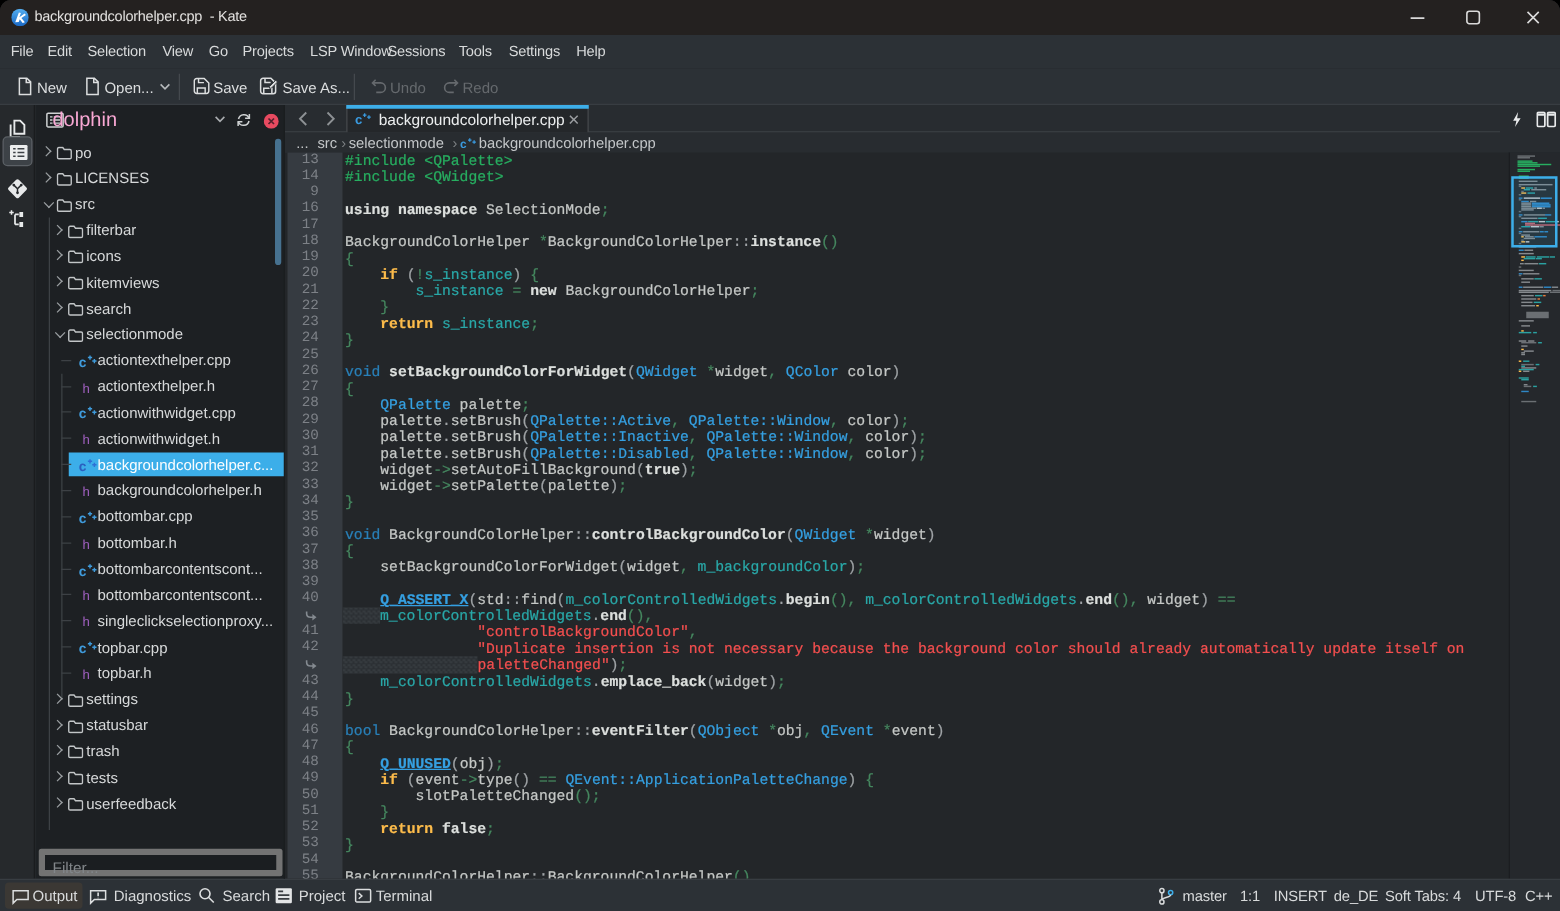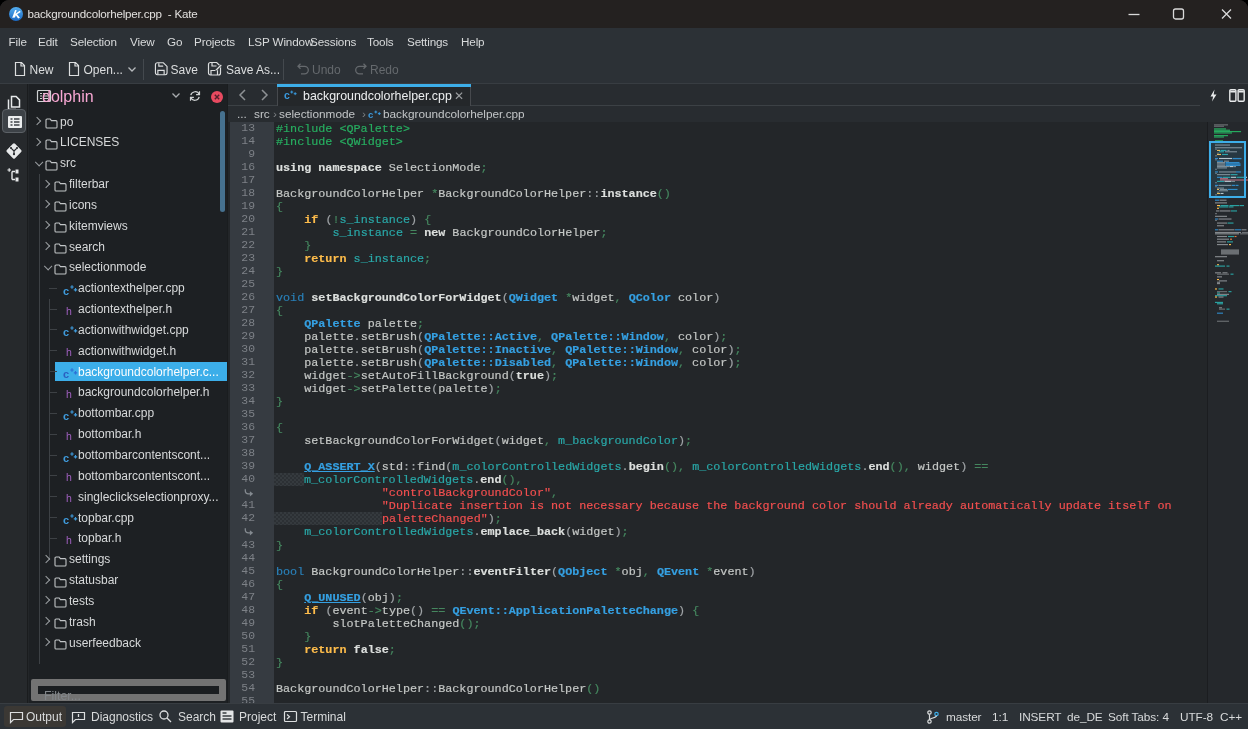--- a/index.html
+++ b/index.html
@@ -41,21 +41,21 @@
 .trow.sel::before { content:''; position:absolute; left:26px; right:-14px; top:1px; bottom:1px; background:#3caee9; }
 .trow .tlabel { position:absolute; top:3.5px; font-size:12px; color:#d7d9da; white-space:nowrap; }
 .trow.sel .tlabel { color:#fbfdfe; z-index:2; }
 .trow .ticon { position:absolute; top:4px; z-index:2; }
 .chv { position:absolute; top:7px; width:6px; height:6px; border-right:1.4px solid #9b9fa2;
   border-bottom:1.4px solid #9b9fa2; transform:rotate(-45deg); z-index:2;}
 .chv.exp { transform:rotate(45deg) translate(1px,-2px); }
 .vline { position:absolute; width:1px; background:#3d4145; }
 .tick { position:absolute; height:1px; background:#3d4145; }
 .pfilter { position:absolute; left:2px; top:595px; width:195px; height:22px; background:#1b1e21;
-  border:7px solid #737373; border-radius:2px; }
+  border:5px solid #737373; border-radius:2px; }
 .pfilter i { position:absolute; left:6px; top:3px; font-size:12.3px; color:#82868a; }
 .pscroll { position:absolute; left:191px; top:27px; width:5px; height:101px; background:#46718f; border-radius:2.5px; }
 
 
 .ezone { position:absolute; left:228px; top:0; width:1020px; height:619px; background:#282c30; }
 .tabbar { position:absolute; left:0; top:0; width:1020px; height:22px; }
 .tabline { position:absolute; left:0; top:21px; width:972px; height:1px; background:#3c4145; }
 .tab { position:absolute; left:49px; top:1px; width:194px; height:21px; background:#24272a;
   border-left:1px solid #46494d; border-right:1px solid #46494d; }
 .tab::before { content:''; position:absolute; left:-1px; top:-1px; right:-1px; height:3px; background:#3daee9; }
@@ -71,21 +71,21 @@
   text-align:right; padding-right:19px; line-height:13.02px; position:relative; }
 .gutter .wa { position:absolute; right:20px; top:2px; }
 .codewrap { position:absolute; left:46px; top:0; width:933px; height:581px; overflow:hidden; }
 .code { position:absolute; left:0px; top:0; }
 .cl { height:13.02px; line-height:13.02px; white-space:pre;
   font:11.75px "Liberation Mono", monospace; color:#c5c8c6; -webkit-text-stroke:0.18px currentColor; }
 .cl .n  { color:#c5c8c6; }
 .cl .kw { color:#dcdfdd; font-weight:bold; }
 .cl .cf { color:#fdbc4b; font-weight:bold; }
 .cl .ty { color:#2980b9; }
-.cl .qt { color:#35a0e2; font-weight:bold;text-align:center; }
+.cl .qt { color:#35a0e2; font-weight:normal;text-align:center; }
 .cl .mc { color:#35a0e2; font-weight:bold; text-decoration:underline; }
 .cl .pp { color:#27ae60; }
 .cl .st { color:#f44f4f; }
 .cl .vr { color:#29a8a8; }
 .cl .p  { color:#9fa3a6; }
 .cl .sy { color:#45875f; }
 .cl .dm { color:#45875f; }
 .cl .wb { display:inline-block; height:13.02px; vertical-align:top; margin-left:-2px;
   background:repeating-conic-gradient(#353a3e 0% 25%, #2c3034 0% 50%); background-size:4px 4px; }
 .cl { padding-left:2px; }
@@ -398,28 +398,28 @@
             <i class="ticon" style="left:25px"><svg class="fico" width="13" height="11" viewBox="0 0 13 11">
                 <path d="M1 2.2C1 1.6 1.4 1 2.1 1h3.1l1.2 1.6h4.5c.6 0 1.1.5 1.1 1.1v5.2c0 .6-.5 1.1-1.1 1.1H2.1C1.5 10 1 9.5 1 8.9Z" fill="none" stroke="#c2c5c7" stroke-width="1.1"></path>
               </svg></i>
             <i class="tlabel" style="left:40px">statusbar</i>
           </div>
 <div class="trow">
             <i class="chv" style="left:14px"></i>
             <i class="ticon" style="left:25px"><svg class="fico" width="13" height="11" viewBox="0 0 13 11">
                 <path d="M1 2.2C1 1.6 1.4 1 2.1 1h3.1l1.2 1.6h4.5c.6 0 1.1.5 1.1 1.1v5.2c0 .6-.5 1.1-1.1 1.1H2.1C1.5 10 1 9.5 1 8.9Z" fill="none" stroke="#c2c5c7" stroke-width="1.1"></path>
               </svg></i>
+            <i class="tlabel" style="left:40px">trash</i>
+          </div>
+<div class="trow">
+            <i class="chv" style="left:14px"></i>
+            <i class="ticon" style="left:25px"><svg class="fico" width="13" height="11" viewBox="0 0 13 11">
+                <path d="M1 2.2C1 1.6 1.4 1 2.1 1h3.1l1.2 1.6h4.5c.6 0 1.1.5 1.1 1.1v5.2c0 .6-.5 1.1-1.1 1.1H2.1C1.5 10 1 9.5 1 8.9Z" fill="none" stroke="#c2c5c7" stroke-width="1.1"></path>
+              </svg></i>
             <i class="tlabel" style="left:40px">tests</i>
-          </div>
-<div class="trow">
-            <i class="chv" style="left:14px"></i>
-            <i class="ticon" style="left:25px"><svg class="fico" width="13" height="11" viewBox="0 0 13 11">
-                <path d="M1 2.2C1 1.6 1.4 1 2.1 1h3.1l1.2 1.6h4.5c.6 0 1.1.5 1.1 1.1v5.2c0 .6-.5 1.1-1.1 1.1H2.1C1.5 10 1 9.5 1 8.9Z" fill="none" stroke="#c2c5c7" stroke-width="1.1"></path>
-              </svg></i>
-            <i class="tlabel" style="left:40px">trash</i>
           </div>
 <div class="trow">
             <i class="chv" style="left:14px"></i>
             <i class="ticon" style="left:25px"><svg class="fico" width="13" height="11" viewBox="0 0 13 11">
                 <path d="M1 2.2C1 1.6 1.4 1 2.1 1h3.1l1.2 1.6h4.5c.6 0 1.1.5 1.1 1.1v5.2c0 .6-.5 1.1-1.1 1.1H2.1C1.5 10 1 9.5 1 8.9Z" fill="none" stroke="#c2c5c7" stroke-width="1.1"></path>
               </svg></i>
             <i class="tlabel" style="left:40px">userfeedback</i>
           </div>
       </div>
       <div class="pfilter">
@@ -542,20 +542,21 @@
 <div class="cl"><i class="ty">void</i><i class="n"> </i><i class="kw">setBackgroundColorForWidget</i><i class="p">(</i><i class="qt">QWidget</i><i class="n"> </i><i class="sy">*</i><i class="n">widget</i><i class="sy">,</i><i class="n"> </i><i class="qt">QColor</i><i class="n"> color</i><i class="p">)</i></div>
 <div class="cl"><i class="dm">{</i></div>
 <div class="cl"><i class="n">    </i><i class="qt">QPalette</i><i class="n"> palette</i><i class="sy">;</i></div>
 <div class="cl"><i class="n">    palette</i><i class="p">.</i><i class="n">setBrush</i><i class="p">(</i><i class="qt">QPalette::Active</i><i class="sy">,</i><i class="n"> </i><i class="qt">QPalette::Window</i><i class="sy">,</i><i class="n"> color</i><i class="p">)</i><i class="sy">;</i></div>
 <div class="cl"><i class="n">    palette</i><i class="p">.</i><i class="n">setBrush</i><i class="p">(</i><i class="qt">QPalette::Inactive</i><i class="sy">,</i><i class="n"> </i><i class="qt">QPalette::Window</i><i class="sy">,</i><i class="n"> color</i><i class="p">)</i><i class="sy">;</i></div>
 <div class="cl"><i class="n">    palette</i><i class="p">.</i><i class="n">setBrush</i><i class="p">(</i><i class="qt">QPalette::Disabled</i><i class="sy">,</i><i class="n"> </i><i class="qt">QPalette::Window</i><i class="sy">,</i><i class="n"> color</i><i class="p">)</i><i class="sy">;</i></div>
 <div class="cl"><i class="n">    widget</i><i class="sy">-&gt;</i><i class="n">setAutoFillBackground</i><i class="p">(</i><i class="kw">true</i><i class="p">)</i><i class="sy">;</i></div>
 <div class="cl"><i class="n">    widget</i><i class="sy">-&gt;</i><i class="n">setPalette</i><i class="p">(</i><i class="n">palette</i><i class="p">)</i><i class="sy">;</i></div>
 <div class="cl"><i class="dm">}</i></div>
 <div class="cl"></div>
+<div class="cl"><i class="ty">void</i><i class="n"> BackgroundColorHelper</i><i class="p">::</i><i class="kw">controlBackgroundColor</i><i class="p">(</i><i class="qt">QWidget</i><i class="n"> </i><i class="sy">*</i><i class="n">widget</i><i class="p">)</i></div>
 <div class="cl"><i class="dm">{</i></div>
 <div class="cl"><i class="n">    setBackgroundColorForWidget</i><i class="p">(</i><i class="n">widget</i><i class="sy">,</i><i class="n"> </i><i class="vr">m_backgroundColor</i><i class="p">)</i><i class="sy">;</i></div>
 <div class="cl"></div>
 <div class="cl"><i class="n">    </i><i class="mc">Q_ASSERT_X</i><i class="p">(</i><i class="n">std</i><i class="p">::</i><i class="n">find</i><i class="p">(</i><i class="vr">m_colorControlledWidgets</i><i class="p">.</i><i class="kw">begin</i><i class="sy">()</i><i class="sy">,</i><i class="n"> </i><i class="vr">m_colorControlledWidgets</i><i class="p">.</i><i class="kw">end</i><i class="sy">()</i><i class="sy">,</i><i class="n"> widget</i><i class="p">)</i><i class="n"> </i><i class="sy">==</i></div>
 <div class="cl"><i class="wb" style="width:30px"></i><i class="vr">m_colorControlledWidgets</i><i class="p">.</i><i class="kw">end</i><i class="sy">()</i><i class="sy">,</i></div>
 <div class="cl"><i class="n">               </i><i class="st">"controlBackgroundColor"</i><i class="sy">,</i></div>
 <div class="cl"><i class="n">               </i><i class="st">"Duplicate insertion is not necessary because the background color should already automatically update itself on</i></div>
 <div class="cl"><i class="wb" style="width:108px"></i><i class="st">paletteChanged"</i><i class="p">)</i><i class="sy">;</i></div>
 <div class="cl"><i class="n">    </i><i class="vr">m_colorControlledWidgets</i><i class="p">.</i><i class="kw">emplace_back</i><i class="p">(</i><i class="n">widget</i><i class="p">)</i><i class="sy">;</i></div>
 <div class="cl"><i class="dm">}</i></div>

